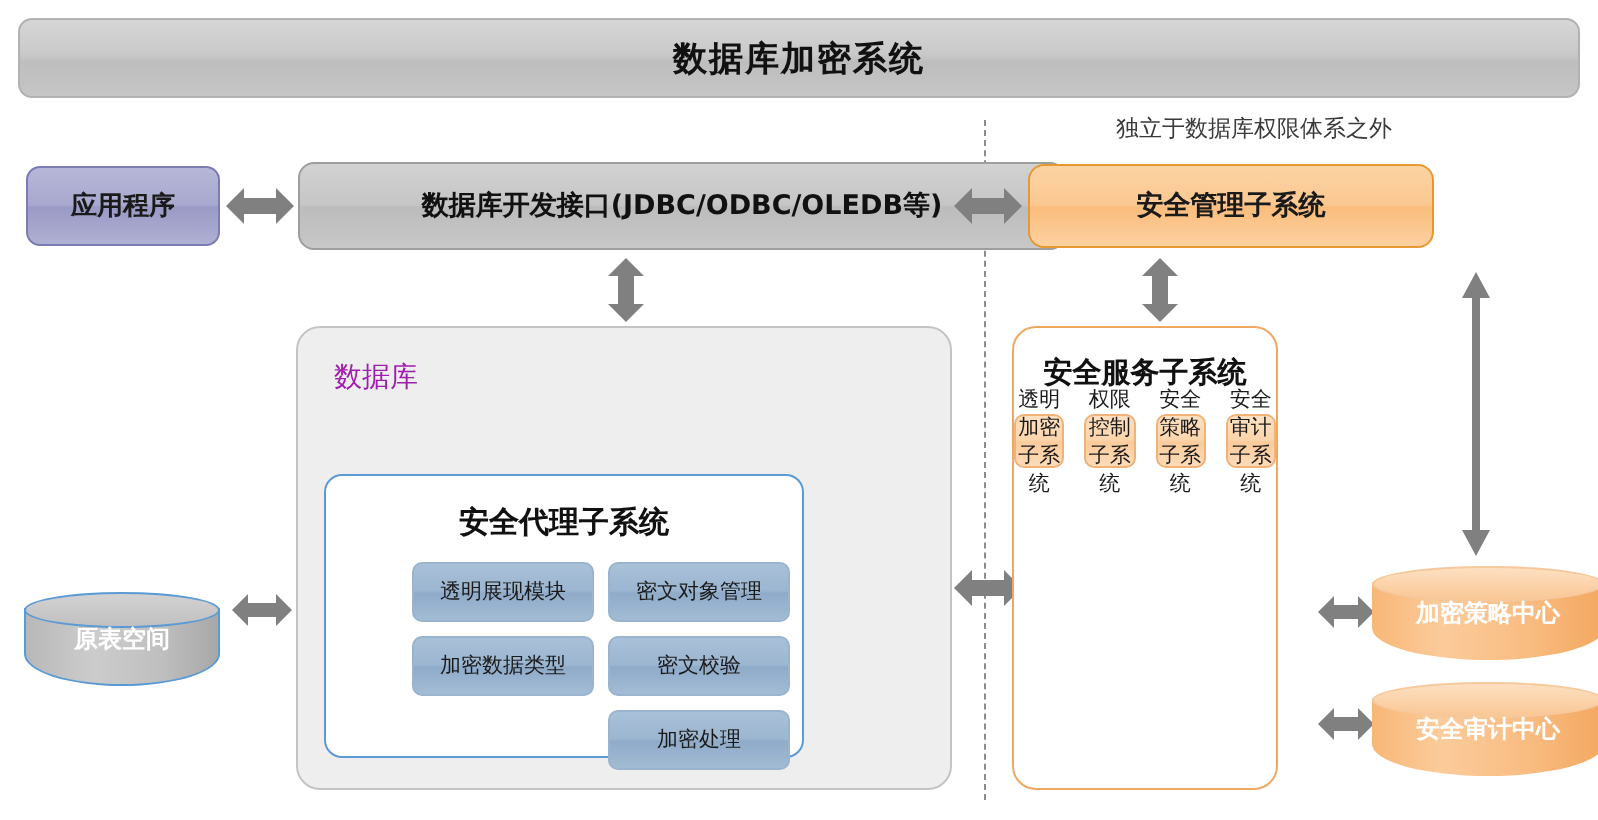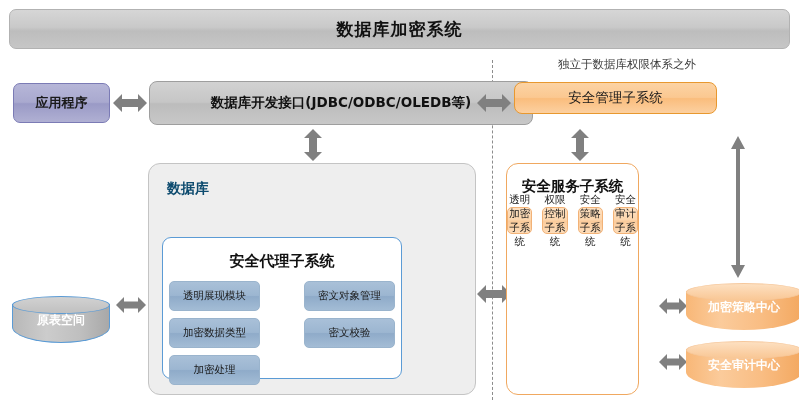--- a/index.html
+++ b/index.html
@@ -60,39 +60,39 @@
 
   .box-api {
     left: 149px; top: 81px; width: 384px; height: 44px;
     border-radius: 8px;
     border: 1px solid #9e9e9e;
     background: linear-gradient(to bottom, #d2d2d2 0%, #c6c6c6 48%, #bcbcbc 52%, #c8c8c8 100%);
     font-size: 13.5px; font-weight: bold; color: #111111;
   }
 
   .box-secmgmt {
-    left: 514px; top: 82px; width: 203px; height: 32px;
+    left: 514px; top: 82px; width: 203px; height: 42px;
     border-radius: 8px;
     border: 1px solid #e8982f;
     background: linear-gradient(to bottom, #fcd3a4 0%, #fbc891 48%, #fabd7d 52%, #fcd0a0 100%);
-    font-size: 13.5px; font-weight: normal; color: #1a1a1a;
+    font-size: 13.5px; font-weight: bold; color: #1a1a1a;
   }
 
   
   .box-db {
     left: 148px; top: 163px; width: 328px; height: 232px;
     border-radius: 12px;
     border: 1px solid #c4c4c4;
     background: #eeeeee;
     display: block;
   }
   .box-db .db-label {
     position: absolute;
     left: 18px; top: 16px;
-    font-size: 14px; font-weight: bold; color: #0c4a6e;
+    font-size: 14px; font-weight: normal; color: #a21caf;
   }
 
   
   .box-agent {
     position: absolute;
     left: 13px; top: 73px; width: 240px; height: 142px;
     border-radius: 9px;
     border: 1px solid #5b9bd5;
     background: #ffffff;
     box-sizing: border-box;
@@ -102,21 +102,21 @@
     font-size: 15px;
     font-weight: bold;
     color: #111111;
     margin-top: 14px;
   }
   .module-grid {
     display: flex;
     flex-wrap: wrap;
     gap: 7px;
     padding: 10px 6px 0 6px;
-    justify-content: space-between;
+    justify-content: flex-end;
   }
   .module {
     width: 91px;
     height: 30px;
     border-radius: 5px;
     border: 1px solid #9ab4cd;
     background: linear-gradient(to bottom, #a9c0d8 0%, #9cb6d1 48%, #8fabc9 52%, #a3bcd5 100%);
     display: flex;
     align-items: center;
     justify-content: center;

